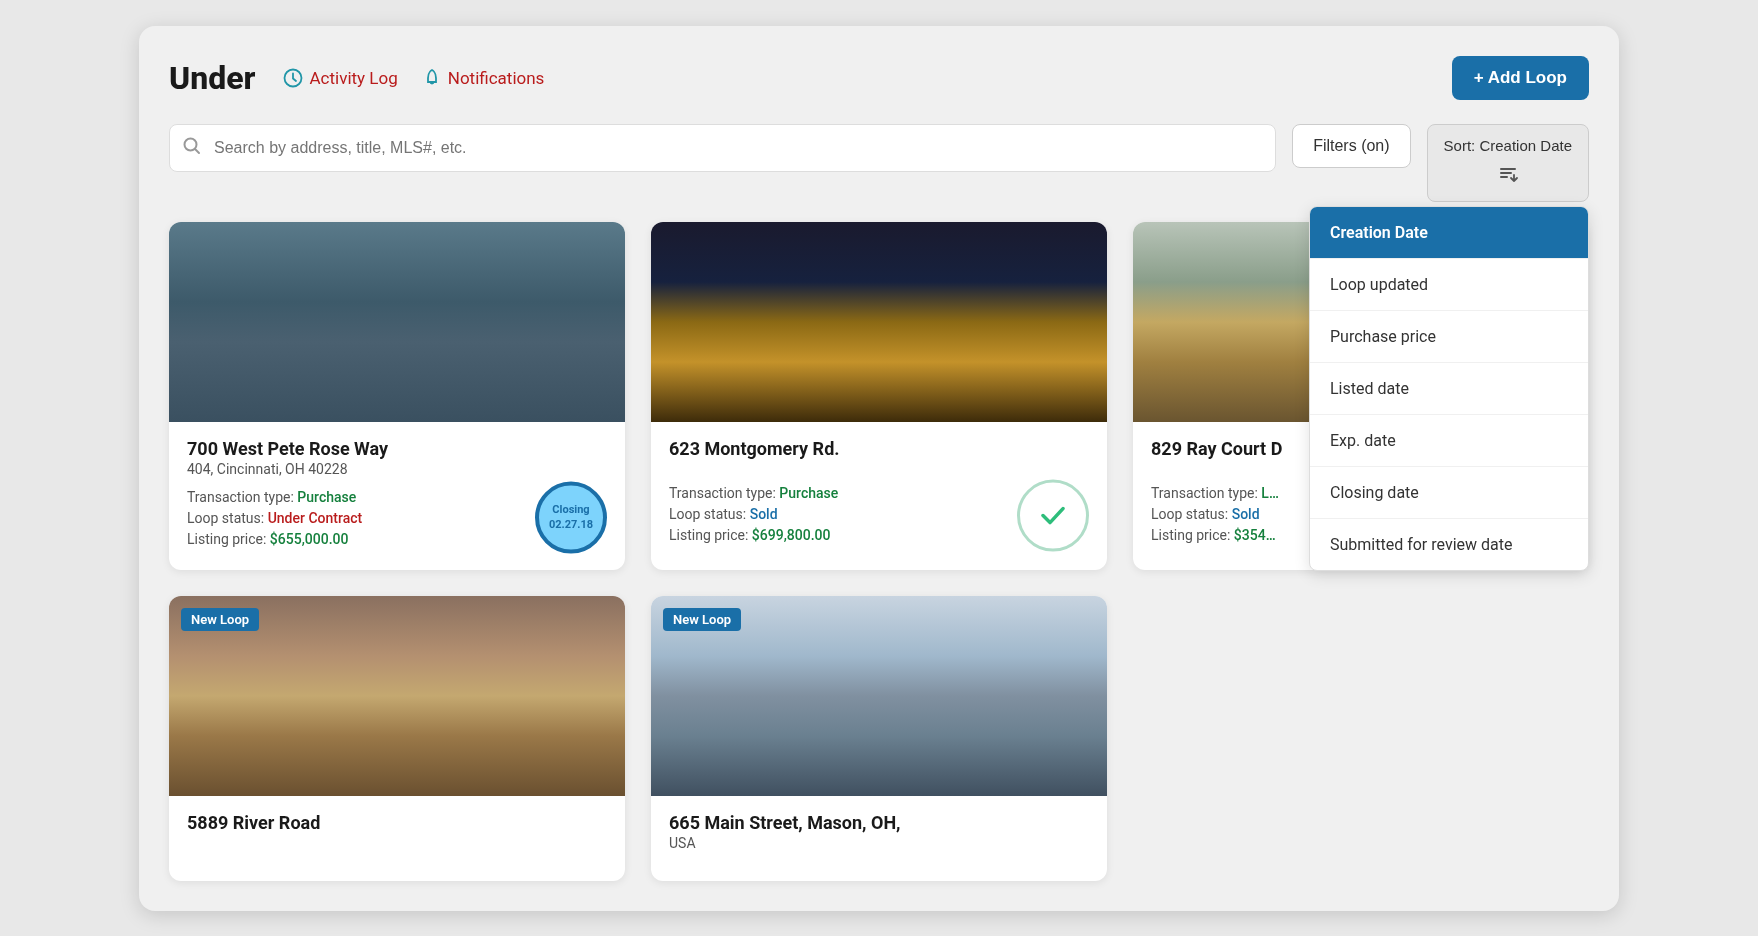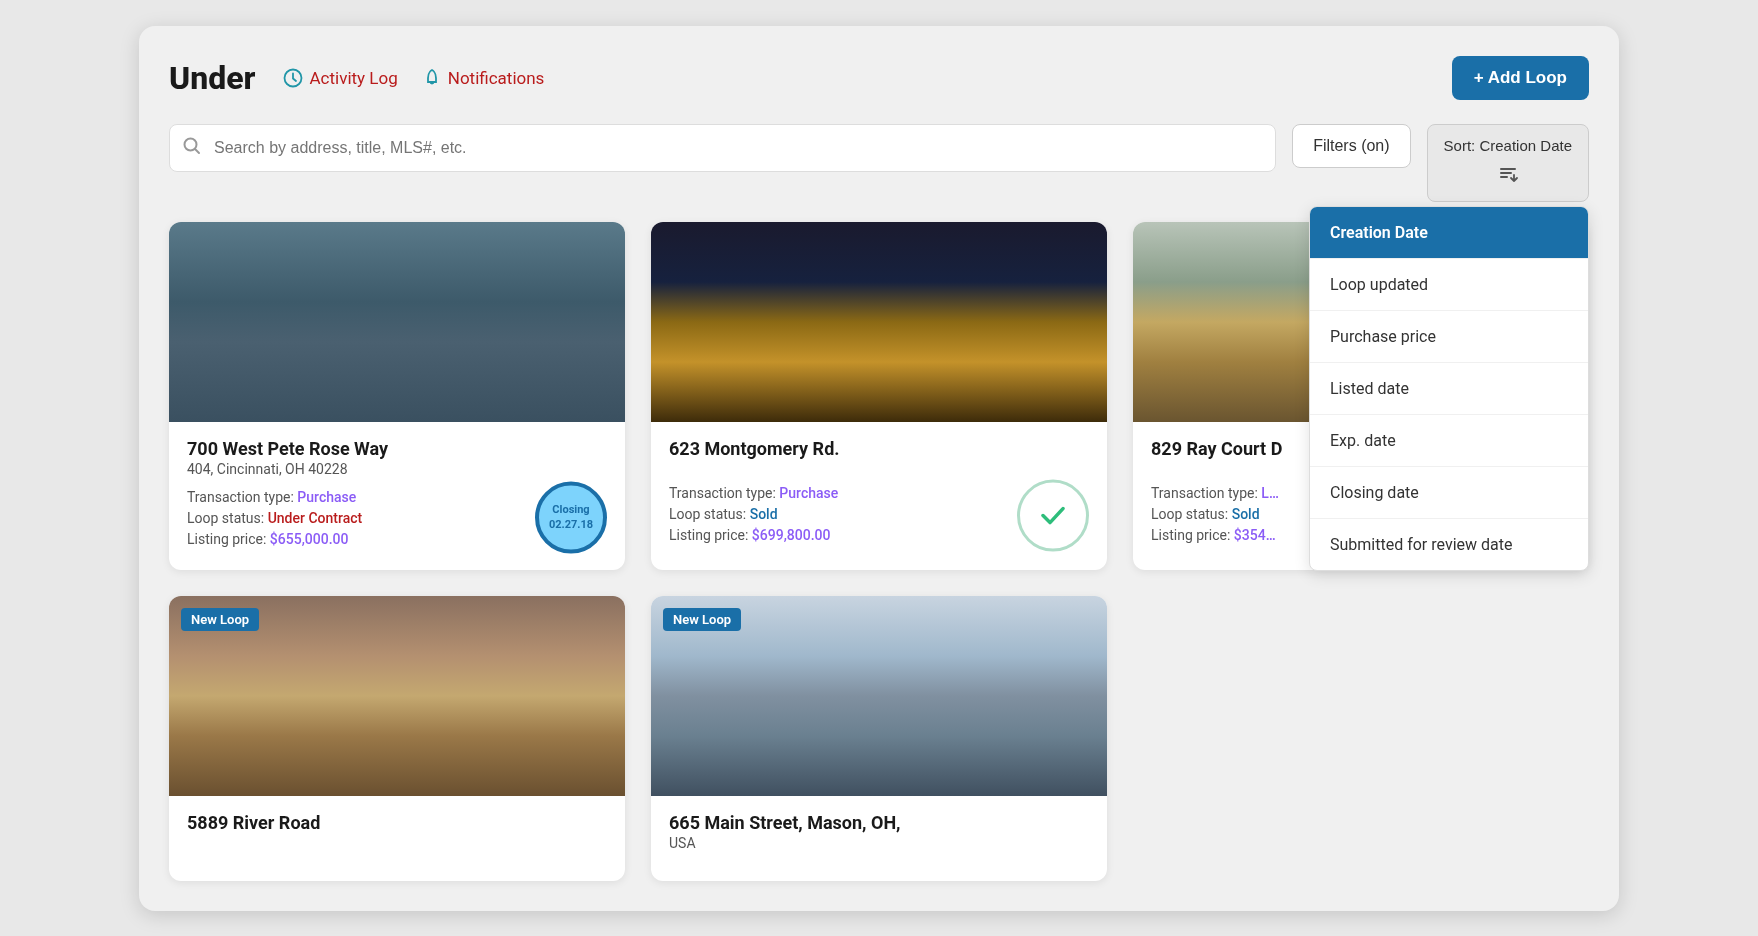--- a/index.html
+++ b/index.html
@@ -200,21 +200,21 @@
       font-size: 14px;
       color: #555;
       margin-bottom: 12px;
     }
     .card-info-row {
       font-size: 14px;
       color: #555;
       margin-bottom: 5px;
     }
     .card-info-row span {
-      color: #8b5cf6;
+      color: #15803d;
       font-weight: 500;
     }
     .card-info-row span.orange {
       color: #b91c1c;
     }
     .card-info-row span.blue-dark {
       color: #1a6fa8;
     }
     .closing-badge {
       position: absolute;

